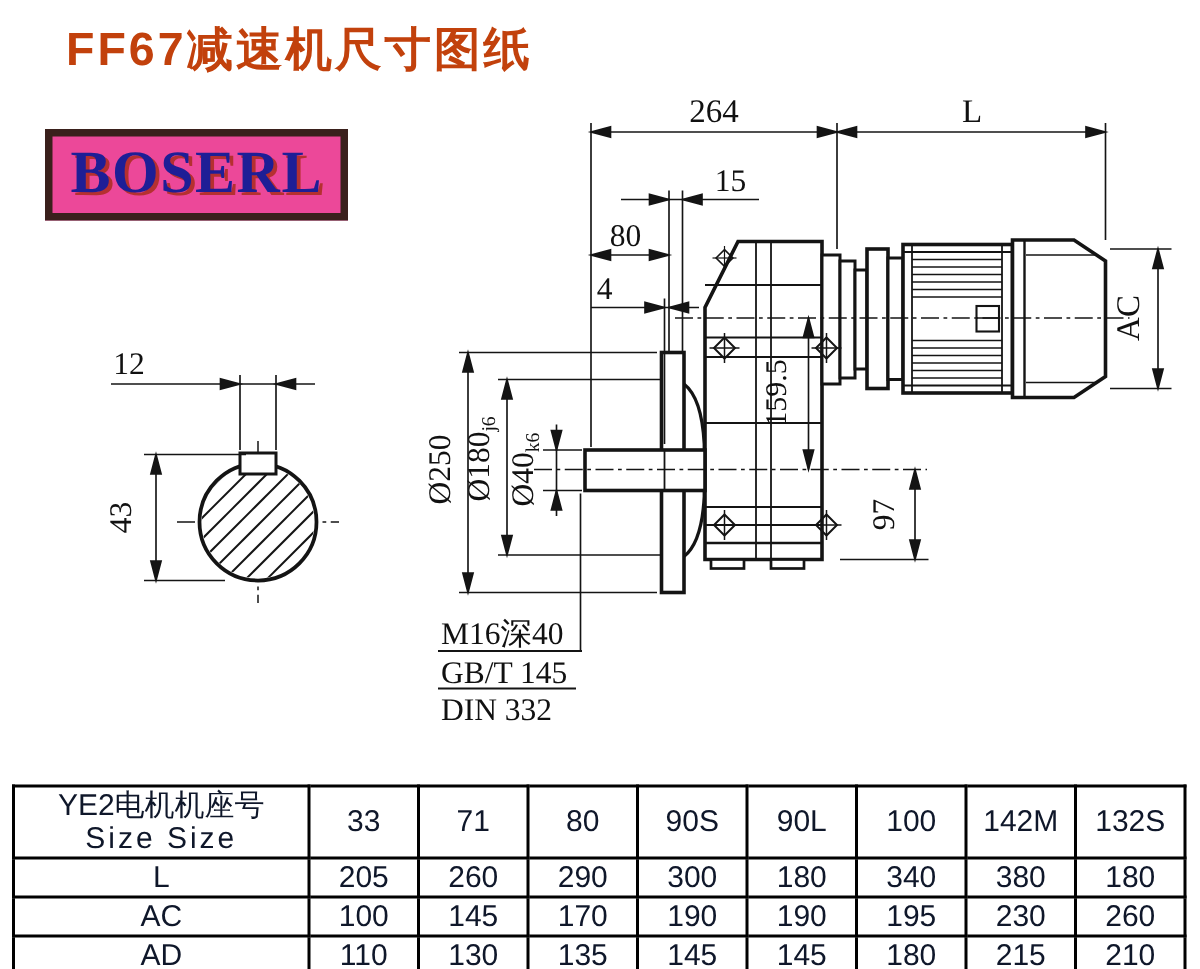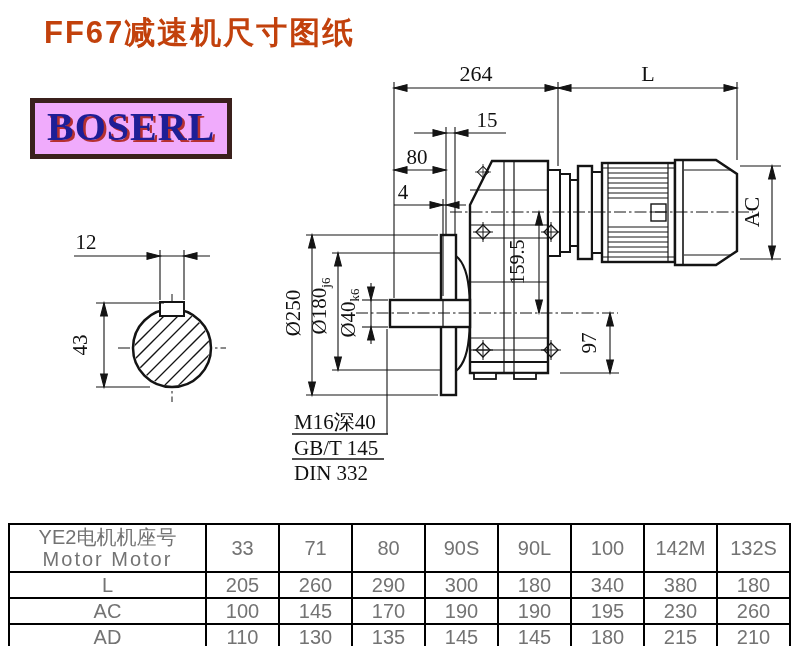--- a/index.html
+++ b/index.html
@@ -1,28 +1,28 @@
 <!DOCTYPE html>
 <html><head>
 <meta charset="utf-8">
 <style>
   html,body{margin:0;padding:0;}
   body{width:800px;height:646px;background:#ffffff;position:relative;overflow:hidden;
        font-family:"Liberation Sans",sans-serif;}
   .title{position:absolute;left:44px;top:12px;font-size:31px;font-weight:bold;color:#c2410c;
          letter-spacing:2px;z-index:2;font-family:"Liberation Sans",sans-serif;}
-  .logo{position:absolute;left:30px;top:98px;border:5px solid #3a201c;background:#f0abfc;
+  .logo{position:absolute;left:30px;top:86px;border:5px solid #3a201c;background:#ec4899;
         padding:0px 12px 4px 12px;z-index:2;}
   .logo span{font-family:"Liberation Serif",serif;font-size:40px;font-weight:bold;color:#1e1e96;
         text-shadow:2.5px 2px 0 #b53030;letter-spacing:1px;}
   svg.drawing{position:absolute;left:0;top:0;z-index:1;}
   svg text{font-family:"Liberation Serif",serif;fill:#111;}
   table.size{position:absolute;left:8px;top:523px;z-index:2;border-collapse:collapse;
         table-layout:fixed;text-align:center;background:#fff;}
-  table.size td{border:2.4px solid #000;font-size:20px;color:#737373;padding:0;
+  table.size td{border:2.4px solid #000;font-size:20px;color:#0f172a;padding:0;
         font-family:"Liberation Sans",sans-serif;}
   td.hdr{height:46px;line-height:22px;}
   td.row{height:24px;}
   .hdr2{letter-spacing:2px;}
 </style>
 </head>
 <body>
 
 <div class="title">FF67减速机尺寸图纸</div>
 <div class="logo">
@@ -233,21 +233,21 @@
     <col style="width:73px">
       <col style="width:73px">
       <col style="width:73px">
       <col style="width:73px">
       <col style="width:73px">
   </colgroup>
   <tbody>
       <tr>
     <td class="hdr">
       <div>YE2电机机座号</div>
-      <div class="hdr2">Motor Motor</div>
+      <div class="hdr2">Size Size</div>
     </td>
     <td class="hdr">33</td>
     <td class="hdr">71</td>
     <td class="hdr">80</td>
     <td class="hdr">90S</td>
     <td class="hdr">90L</td>
     <td class="hdr">100</td>
     <td class="hdr">142M</td>
     <td class="hdr">132S</td>
   </tr>

